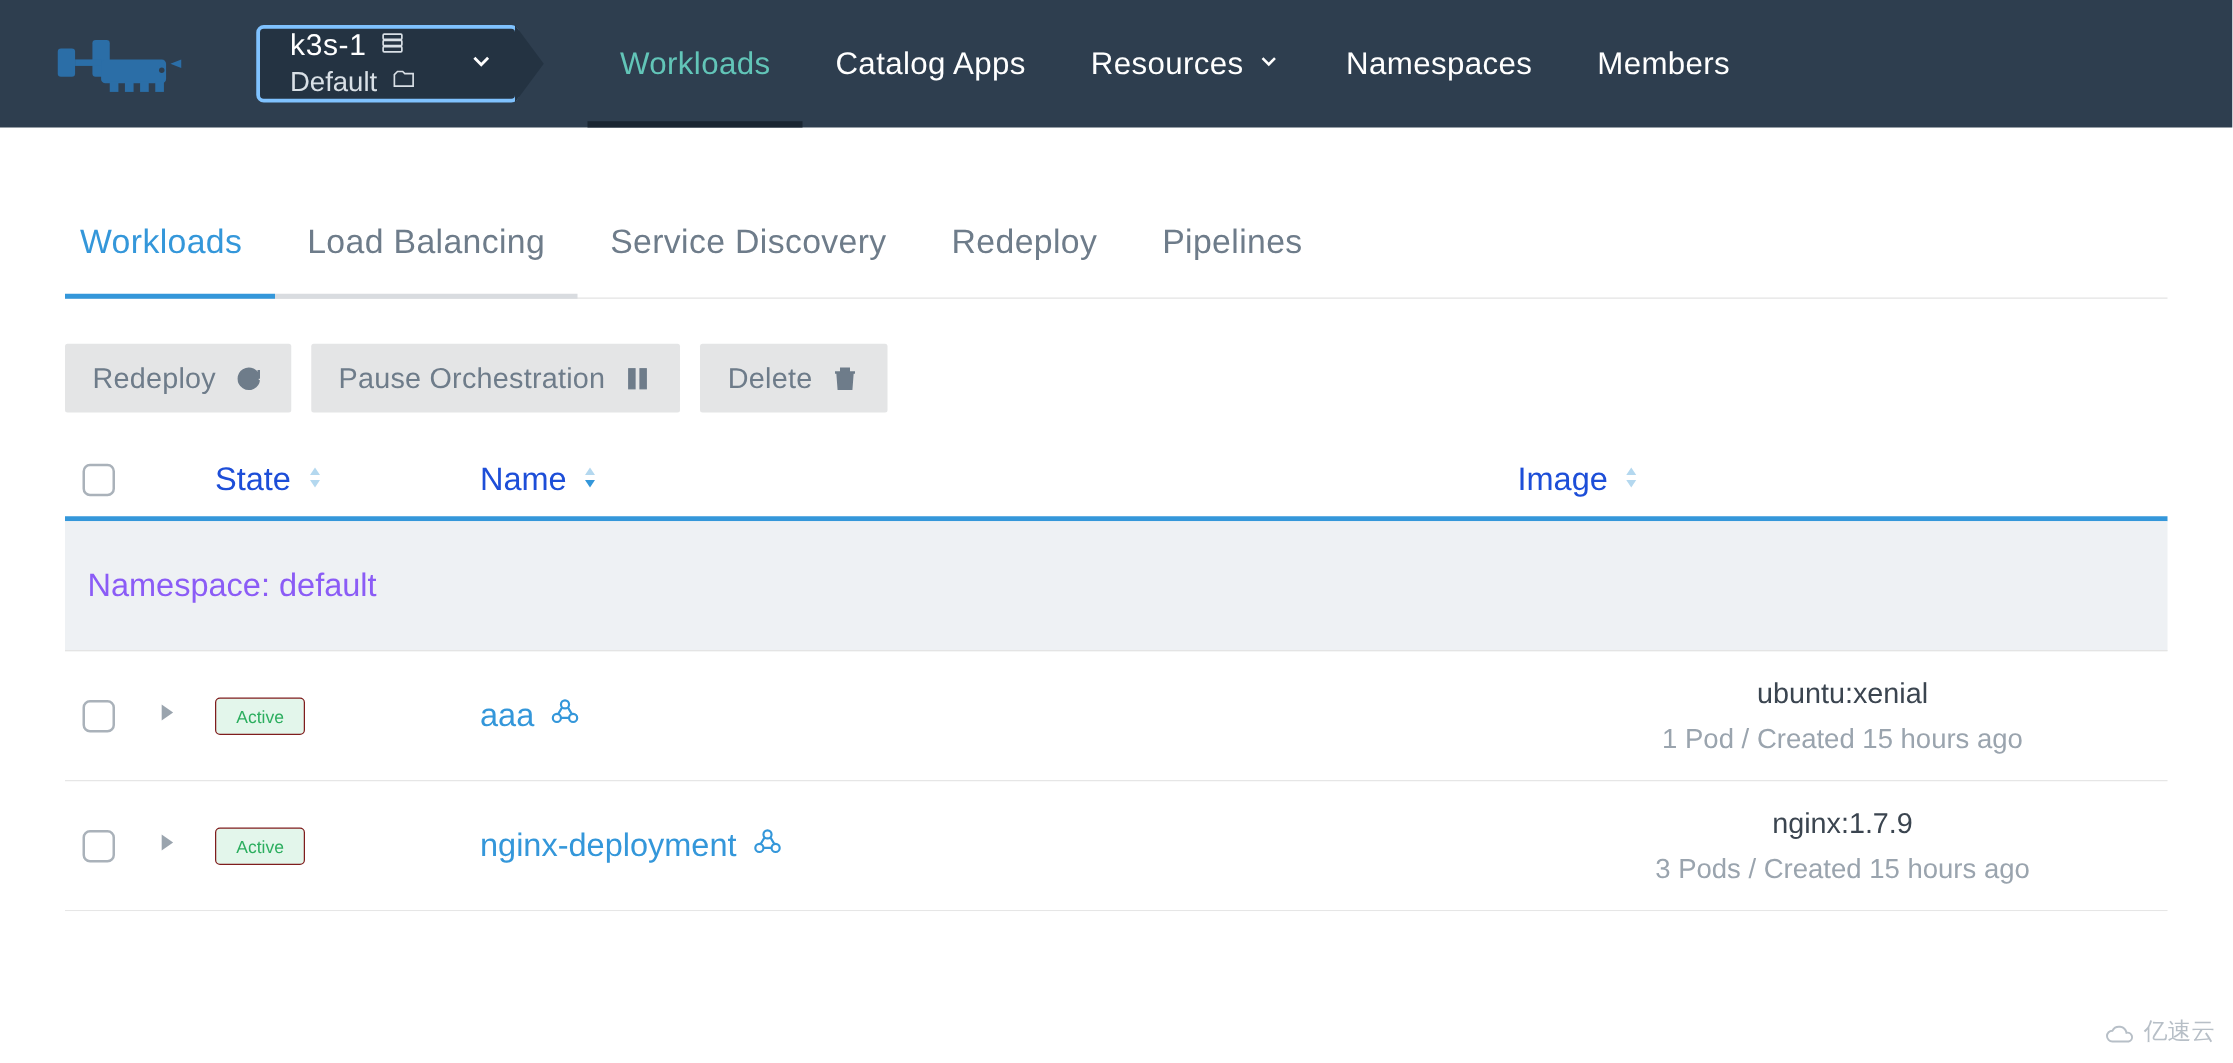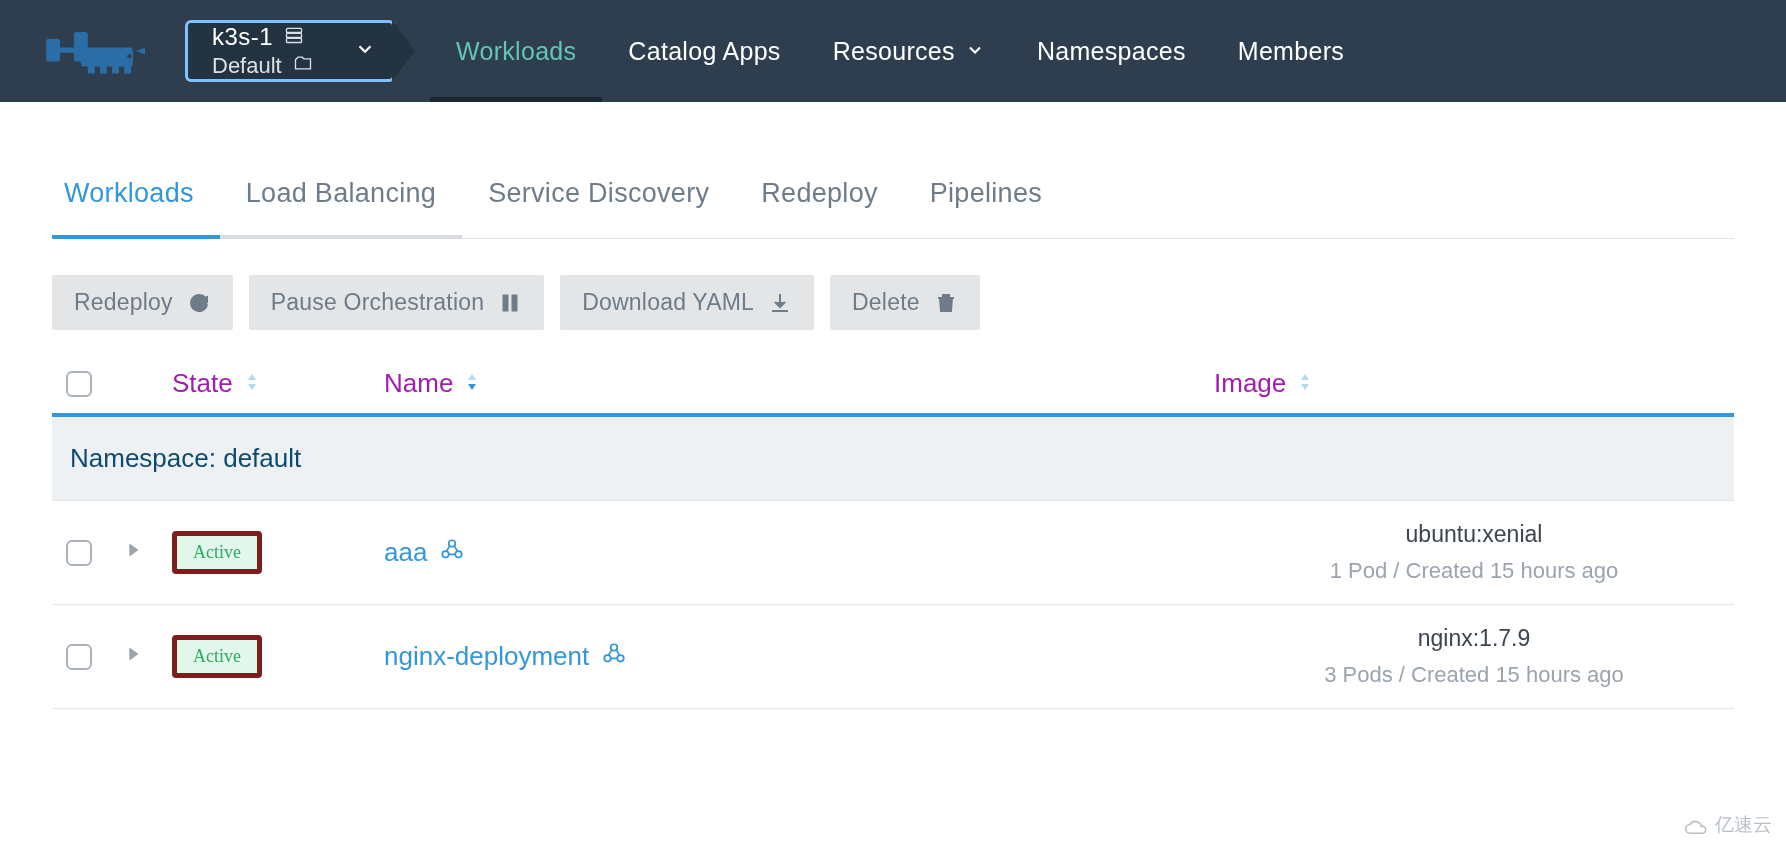--- a/index.html
+++ b/index.html
@@ -10,20 +10,21 @@
     font-size: 17px;
     width: 1786px;
   }
 
   
   .topnav {
     background: #2e3e4f;
     height: 102px;
     display: flex;
     align-items: stretch;
+    gap: 20px;
   }
   .logo-wrap {
     width: 185px;
     display: flex;
     align-items: center;
     justify-content: center;
   }
   .logo-wrap svg { width: 108px; height: 52px; fill: #2b6ea7; }
   .cluster-btn {
     position: relative;
@@ -133,63 +134,62 @@
   
   .tbl { width: 100%; }
   .thead {
     display: flex;
     align-items: center;
     padding: 12px 0 14px 0;
     border-bottom: 4px solid #3497da;
   }
   .th {
     font-size: 26px;
-    color: #a21caf;
+    color: #1d4ed8;
     display: flex;
     align-items: flex-start;
     gap: 10px;
   }
   .th .sort svg { width: 18px; height: 20px; }
   .col-chk { width: 70px; padding-left: 14px; }
   .col-expand { width: 50px; }
   .col-state { width: 212px; }
   .col-name { flex: 1; }
   .col-img { width: 520px; }
 
   .chkbox {
     width: 26px; height: 26px;
     border: 2px solid #aab2ba;
     border-radius: 6px;
     background: #fff;
   }
 
   .ns-row {
     background: #eef1f4;
-    padding: 26px 18px;
+    padding: 36px 18px;
     font-size: 26px;
-    color: #0c4a6e;
+    color: #8b5cf6;
     border-bottom: 1px solid #e4e4e4;
   }
 
   .trow {
     display: flex;
     align-items: center;
     padding: 20px 0;
     border-bottom: 1px solid #e6e6e6;
   }
   .expander svg { width: 22px; height: 22px; fill: #9aa4ae; }
   .state-badge {
     display: inline-block;
     background: #e3f6eb;
-    border: 5px solid #7f1d1d;
+    border: 1px solid #7f1d1d;
     color: #2cae5f;
-    font-size: 18px;
+    font-size: 14px;
     padding: 6px 16px;
     border-radius: 4px;
-    font-family: Liberation Serif, serif;
   }
   .name-cell {
     display: flex;
     align-items: flex-end;
     gap: 12px;
   }
   .name-link {
     color: #3497da;
     font-size: 26px;
   }
@@ -301,28 +301,20 @@
         </svg>
     </button>
     <button class="action-btn">
       <span>Pause Orchestration</span>
       <svg viewBox="0 0 24 24" stroke="none">
           <rect x="5" y="4" width="5" height="16"></rect>
           <rect x="14" y="4" width="5" height="16"></rect>
         </svg>
     </button>
     <button class="action-btn">
-      <span>Download YAML</span>
-      <svg viewBox="0 0 24 24" fill="none">
-          <path d="M12 3 v12" stroke-width="2"></path>
-          <polyline points="7 11 12 16 17 11" stroke-width="2"></polyline>
-          <path d="M4 20 h16" stroke-width="2"></path>
-        </svg>
-    </button>
-    <button class="action-btn">
       <span>Delete</span>
       <svg viewBox="0 0 24 24" fill="none">
           <path d="M4 7 h16" stroke-width="2"></path>
           <path d="M9 7 V4 h6 v3" stroke-width="2"></path>
           <path d="M6 7 l1 13 h10 l1 -13" stroke-width="2"></path>
         </svg>
     </button>
   </div>
 
   <div class="tbl">

